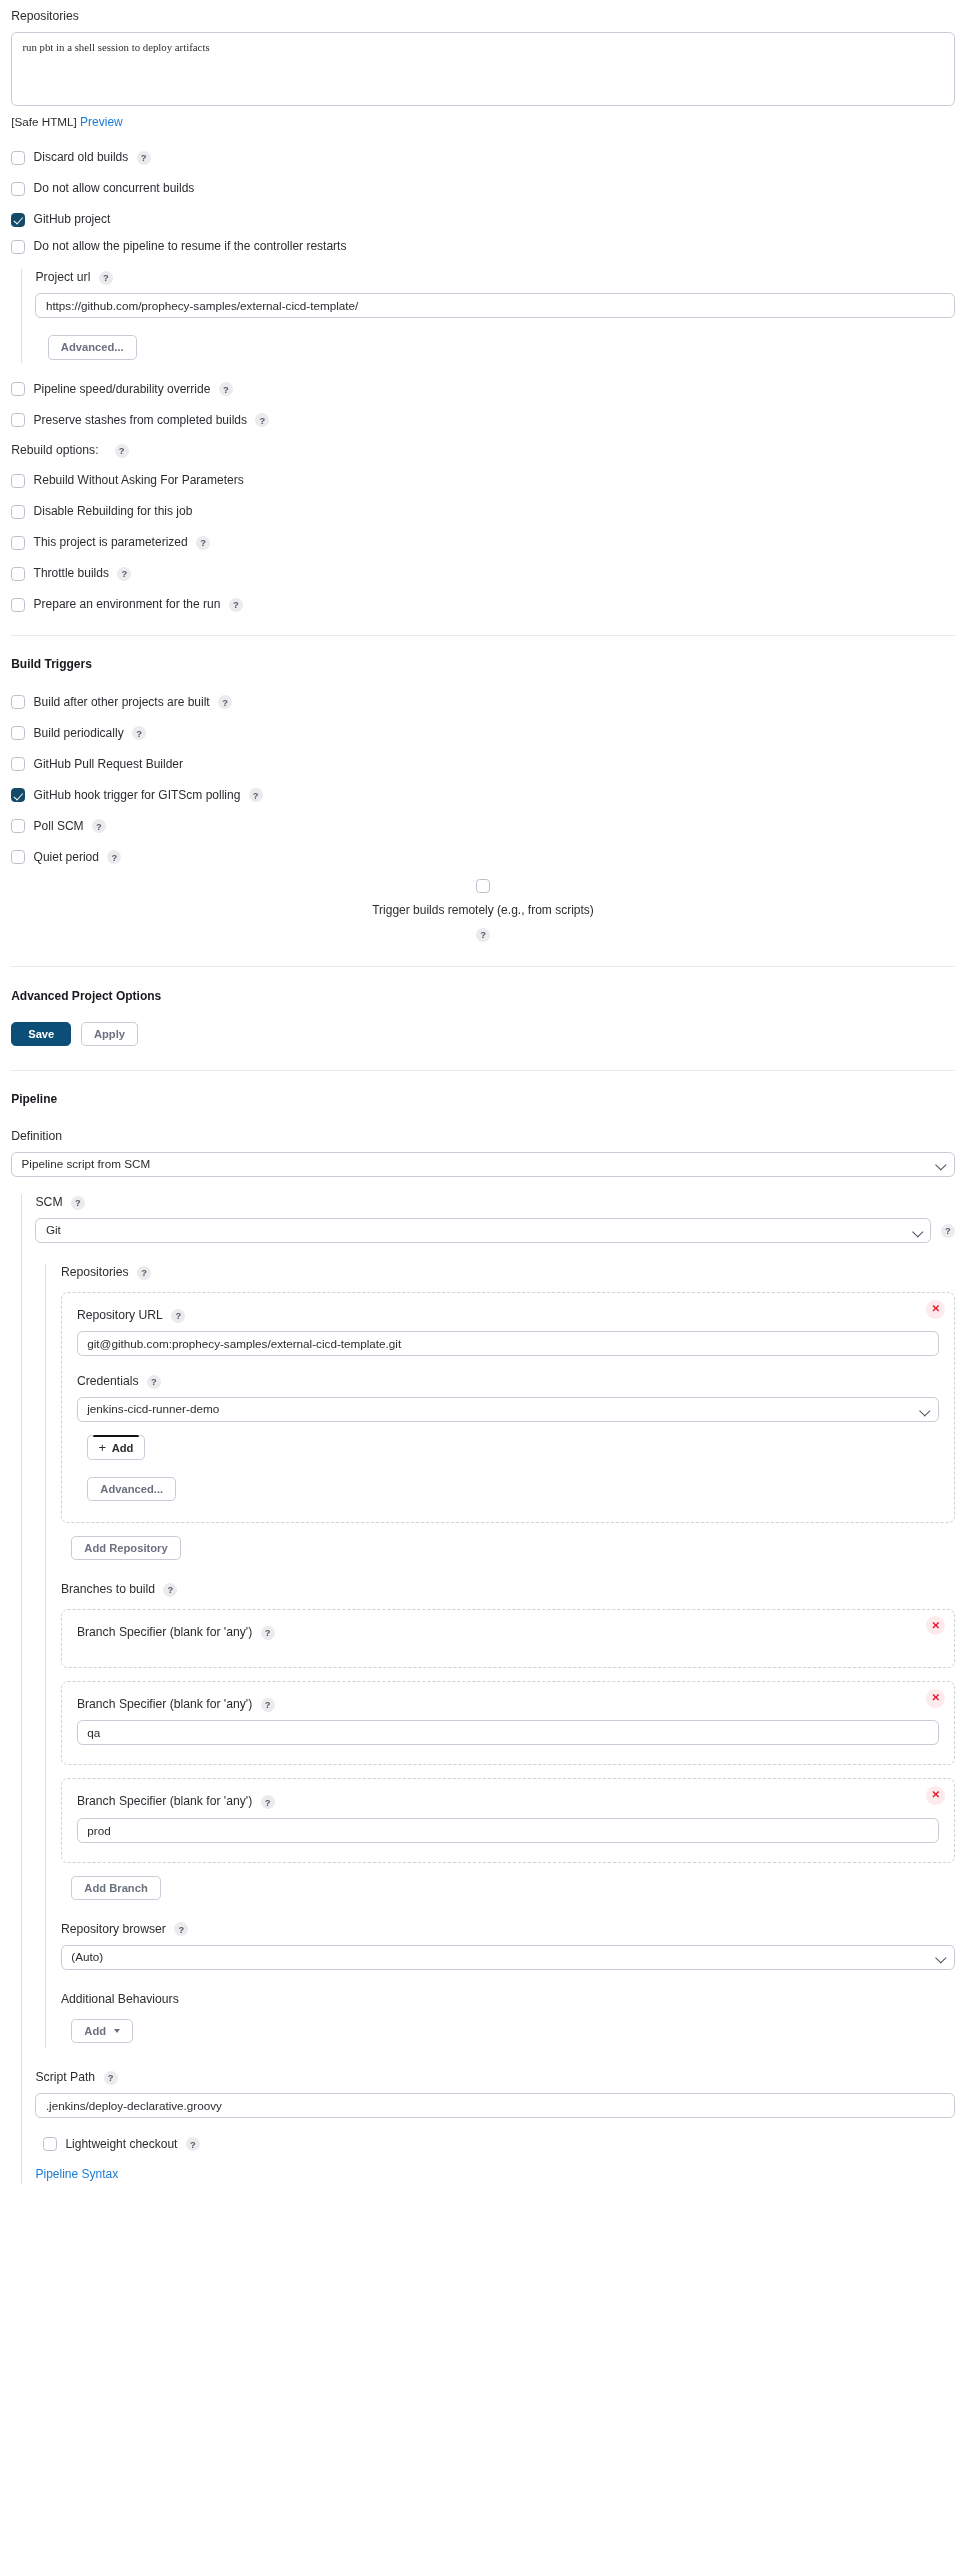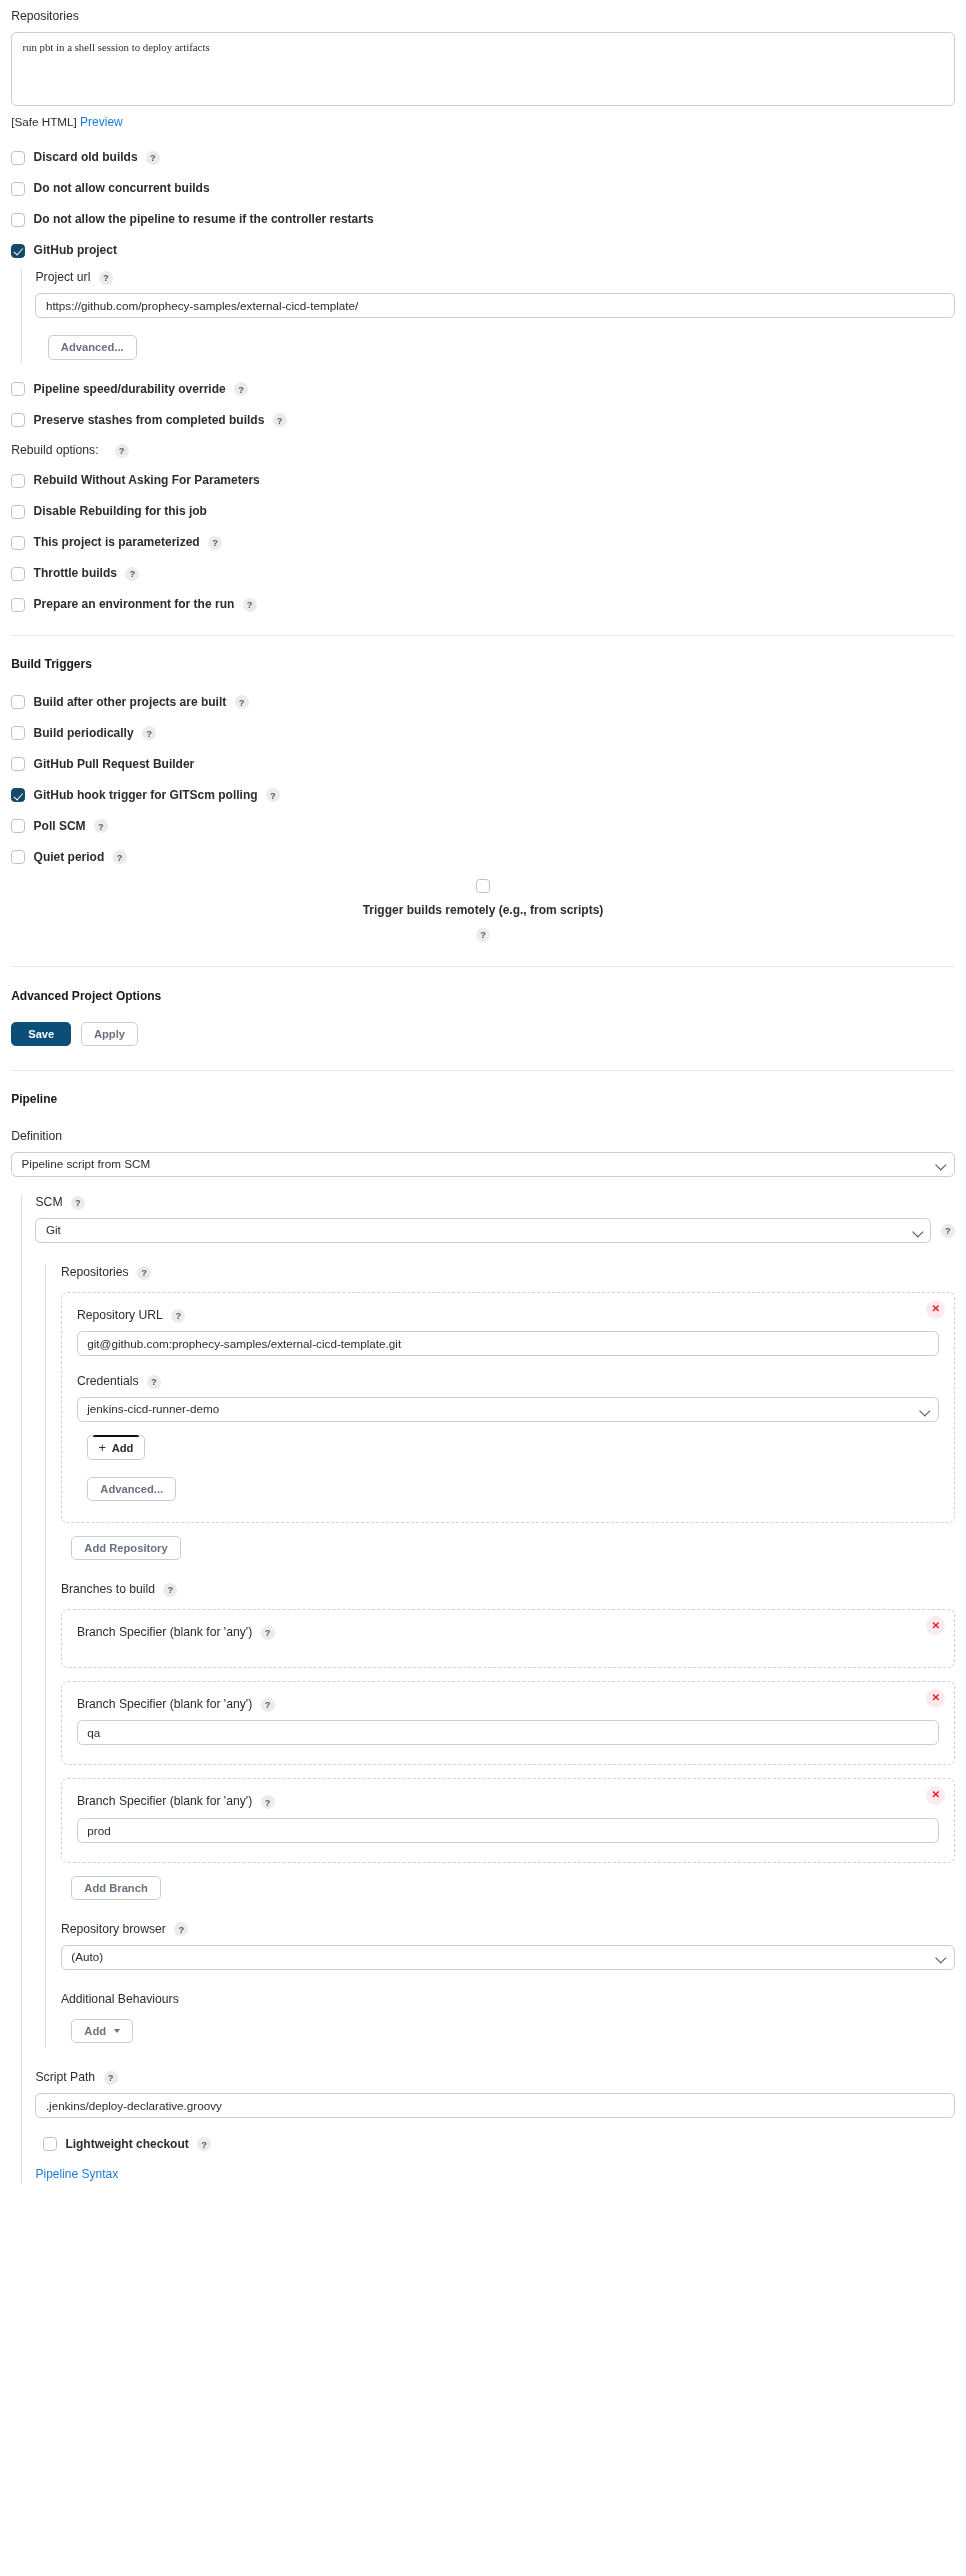--- a/index.html
+++ b/index.html
@@ -127,21 +127,21 @@
   }
   .cb.checked::after {
     content: "";
     position: absolute;
     left: 4px; top: 1.3px;
     width: 3.7px; height: 7.5px;
     border-right: 1.6px solid #fff;
     border-bottom: 1.6px solid #fff;
     transform: rotate(42deg);
   }
-  .cb-label { font-size: 12px; color: #2b2d31; font-weight: bold; }
+  .cb-label { font-size: 12px; color: #2b2d31; }
 
   
   .btn {
     display: inline-flex;
     align-items: center;
     justify-content: center;
     gap: 5.6px;
     height: 24.4px;
     padding: 0 12.2px;
     border: 0.9px solid #c5ccd6;
@@ -272,28 +272,28 @@
       <span class="cb"></span>
       <span class="cb-label">Discard old builds</span>
       <span class="help-icon">?</span>
     </div>
 
     <div class="cb-row">
       <span class="cb"></span>
       <span class="cb-label">Do not allow concurrent builds</span>
     </div>
 
-    <div class="cb-row">
-      <span class="cb"></span>
-      <span class="cb-label">Do not allow the pipeline to resume if the controller restarts</span>
-    </div>
-
     <div class="cb-row" style="margin-bottom:9.4px;">
       <span class="cb checked"></span>
       <span class="cb-label">GitHub project</span>
+    </div>
+
+    <div class="cb-row">
+      <span class="cb"></span>
+      <span class="cb-label">Do not allow the pipeline to resume if the controller restarts</span>
     </div>
 
     <div class="nested" style="padding-bottom:3.7px;">
       <div class="field-label">
         <span>Project url</span>
         <span class="help-icon">?</span>
       </div>
       <input class="jk-input" type="text" value="https://github.com/prophecy-samples/external-cicd-template/" style="">
       <div class="mt18" style="padding-left:12.2px;">
         <button class="btn">Advanced...</button>

